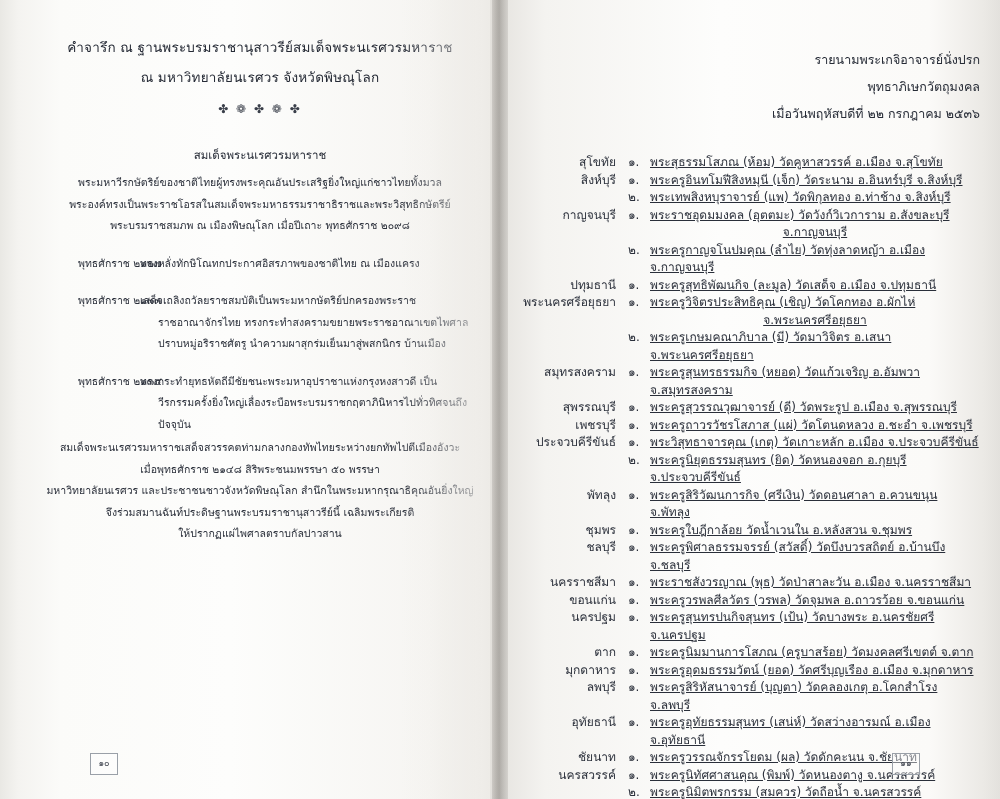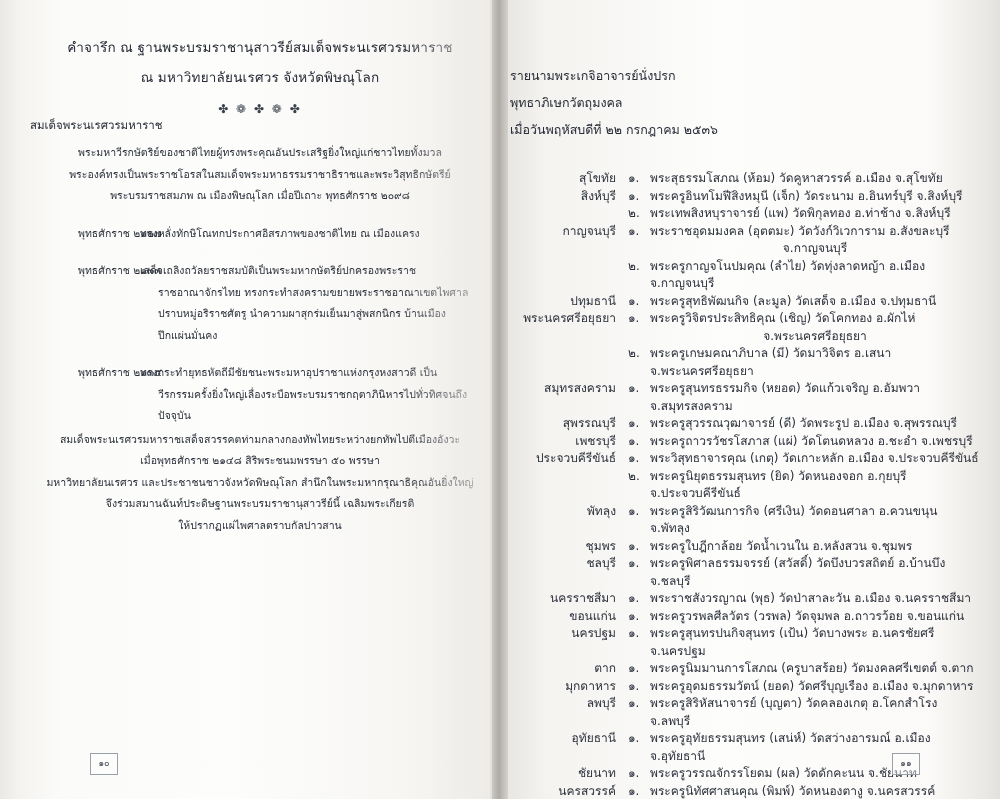--- a/index.html
+++ b/index.html
@@ -54,20 +54,22 @@
   }
   .l-head .line2 { font-size: 13.5px; }
   .ornament {
     margin-top: 10px;
     text-align: center;
     font-size: 12px;
     letter-spacing: 2px;
     color: #3a3f4a;
   }
   .l-title {
+    text-align: center;
+    margin-top: 30px;
     font-size: 11.5px;
     color: #2a2f3a;
   }
   .l-body {
     margin-top: 8px;
     font-size: 10.5px;
     line-height: 21.5px;
   }
   .l-para {
     text-align: center;
@@ -106,22 +108,22 @@
     right: 0;
     top: 0;
     width: 90px;
     height: 799px;
     background: linear-gradient(to right, rgba(246,245,242,0), rgba(240,238,234,.75));
     pointer-events: none;
   }
 
   
   .r-head {
-    text-align: left;
-    padding-top: 62px;
+    text-align: right;
+    padding-top: 46px;
     font-size: 12.5px;
     line-height: 27px;
     color: #262b36;
   }
   .r-list {
     margin-top: 27px;
     font-size: 12px;
     line-height: 17.5px;
   }
   .r-group {
@@ -143,20 +145,21 @@
   .r-entry {
     display: flex;
     align-items: flex-start;
   }
   .r-num {
     flex: 0 0 22px;
     width: 22px;
   }
   .r-txt {
     flex: 1 1 auto;
+    text-decoration: underline;
   }
   .r-txt .cont {
     display: block;
     padding-left: 0px;
     text-align: center;
   }
 
   
   .folio {
     position: absolute;
@@ -200,21 +203,20 @@
           <span>ทรงหลั่งทักษิโณทกประกาศอิสรภาพของชาติไทย ณ เมืองแครง</span>
         </div>
       </div>
 
       <div class="l-row">
         <div class="l-year">พุทธศักราช ๒๑๓๓</div>
         <div class="l-text">
           <span>เสด็จเถลิงถวัลยราชสมบัติเป็นพระมหากษัตริย์ปกครองพระราช</span>
           <span class="sub">ราชอาณาจักรไทย ทรงกระทำสงครามขยายพระราชอาณาเขตไพศาล</span>
           <span class="sub">ปราบหมู่อริราชศัตรู นำความผาสุกร่มเย็นมาสู่พสกนิกร บ้านเมือง</span>
-          <span class="sub">ปึกแผ่นมั่นคง</span>
         </div>
       </div>
 
       <div class="l-row">
         <div class="l-year">พุทธศักราช ๒๑๓๕</div>
         <div class="l-text">
           <span>ทรงกระทำยุทธหัตถีมีชัยชนะพระมหาอุปราชาแห่งกรุงหงสาวดี เป็น</span>
           <span class="sub">วีรกรรมครั้งยิ่งใหญ่เลื่องระบือพระบรมราชกฤตาภินิหารไปทั่วทิศจนถึง</span>
           <span class="sub">ปัจจุบัน</span>
         </div>

